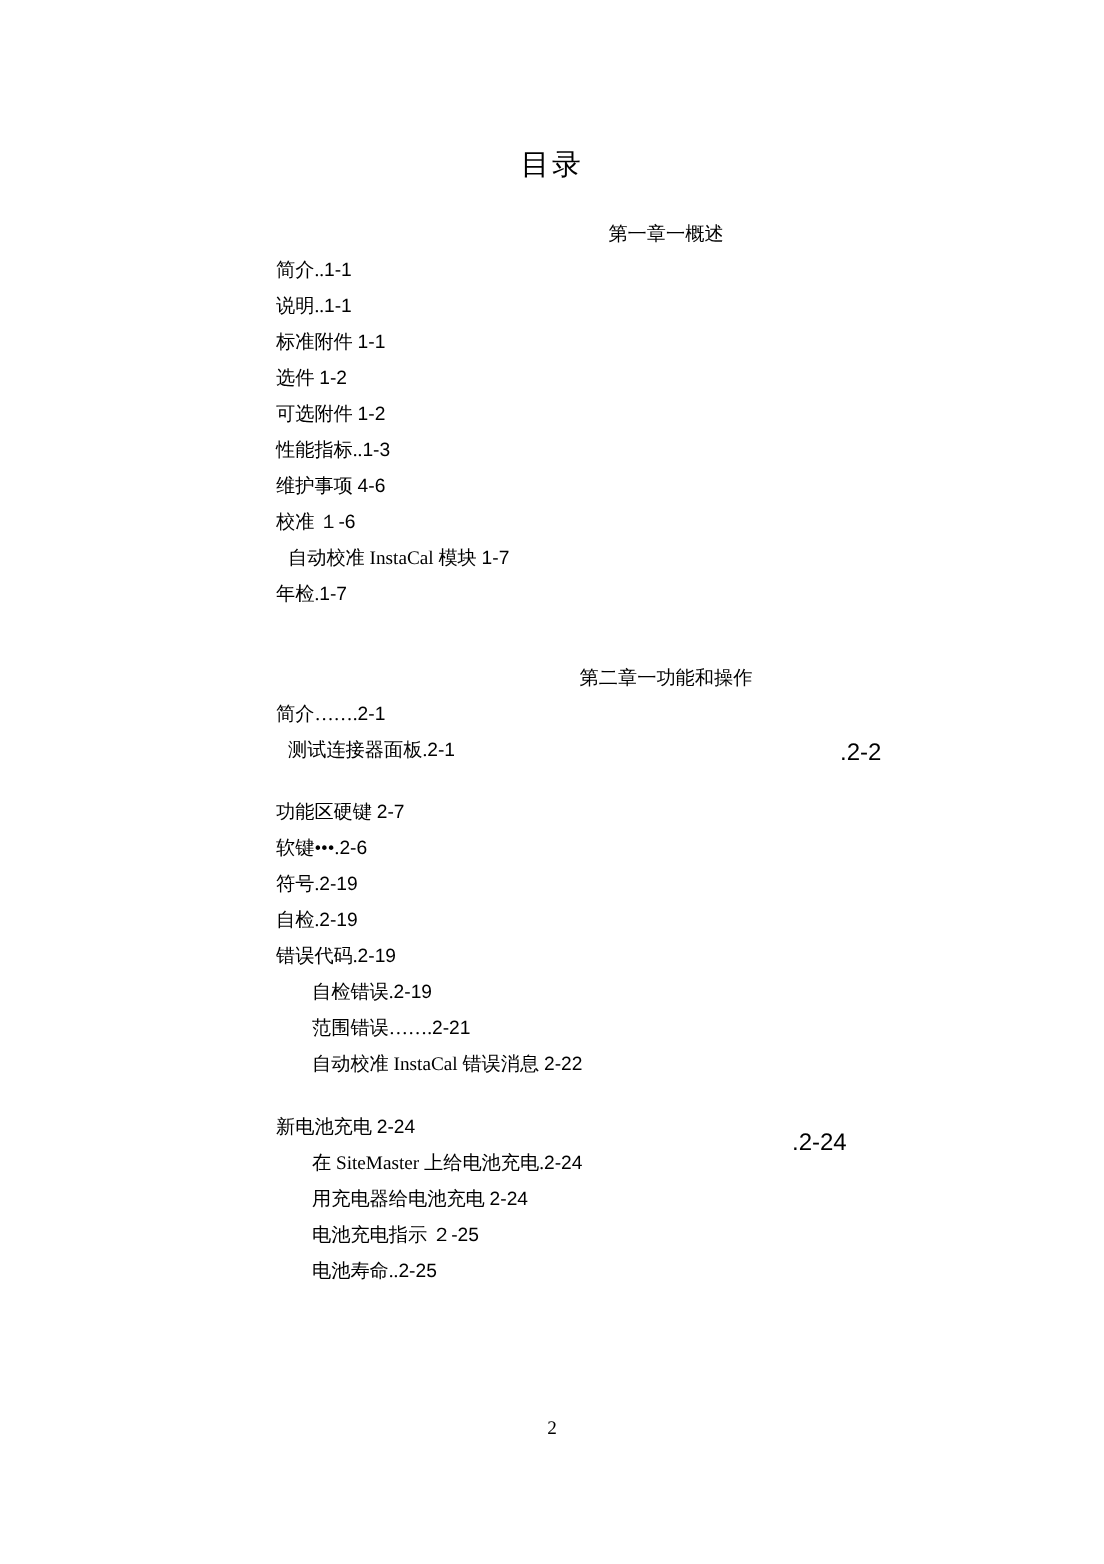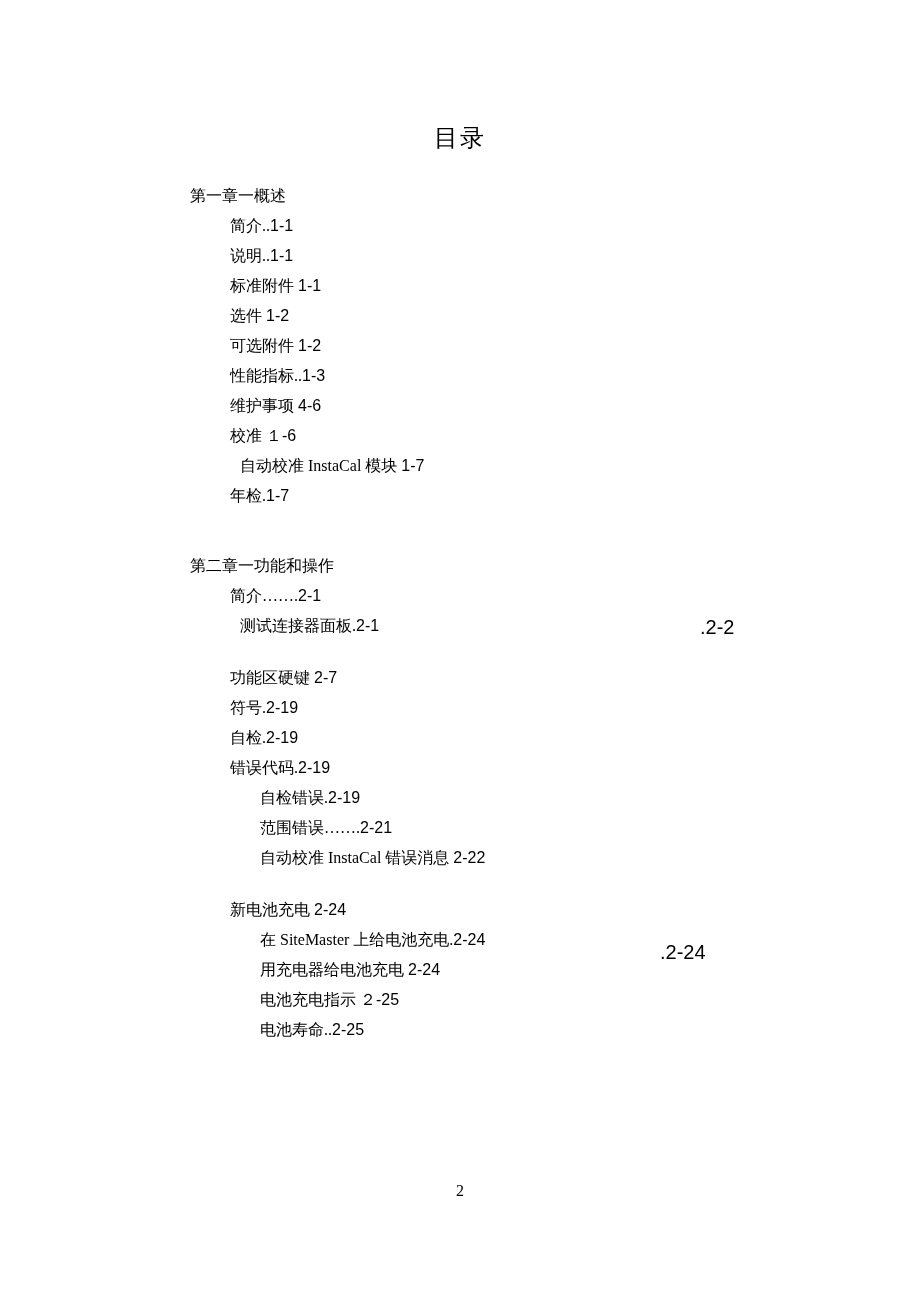--- a/index.html
+++ b/index.html
@@ -22,20 +22,21 @@
   .title {
     text-align: center;
     font-size: 24px;
     letter-spacing: 2px;
     margin-bottom: 28px;
   }
   .section-header {
     margin-left: 190px;
     margin-top: 10px;
     margin-bottom: 6px;
+    text-align: center;
   }
   .entry {
     margin-left: 230px;
     margin-bottom: 6px;
     white-space: nowrap;
   }
   .entry.i2 {
     margin-left: 240px;
   }
   .entry.i3 {
@@ -125,20 +126,23 @@
   <div class="floating-page-ref label-ascii" style="left:700px; top:612px;">
     <span>.2-2</span>
   </div>
 
   <div class="gap-s"></div>
 
   <div class="entry">
     <span>功能区硬键</span><span> </span><span class="label-ascii">2-7</span>
   </div>
   <div class="entry">
+    <span>软键</span><span>•••.</span><span class="label-ascii">2-6</span>
+  </div>
+  <div class="entry">
     <span>符号</span><span>.</span><span class="label-ascii">2-19</span>
   </div>
   <div class="entry">
     <span>自检</span><span>.</span><span class="label-ascii">2-19</span>
   </div>
   <div class="entry">
     <span>错误代码</span><span>.</span><span class="label-ascii">2-19</span>
   </div>
   <div class="entry i3">
     <span>自检错误</span><span>.</span><span class="label-ascii">2-19</span>

